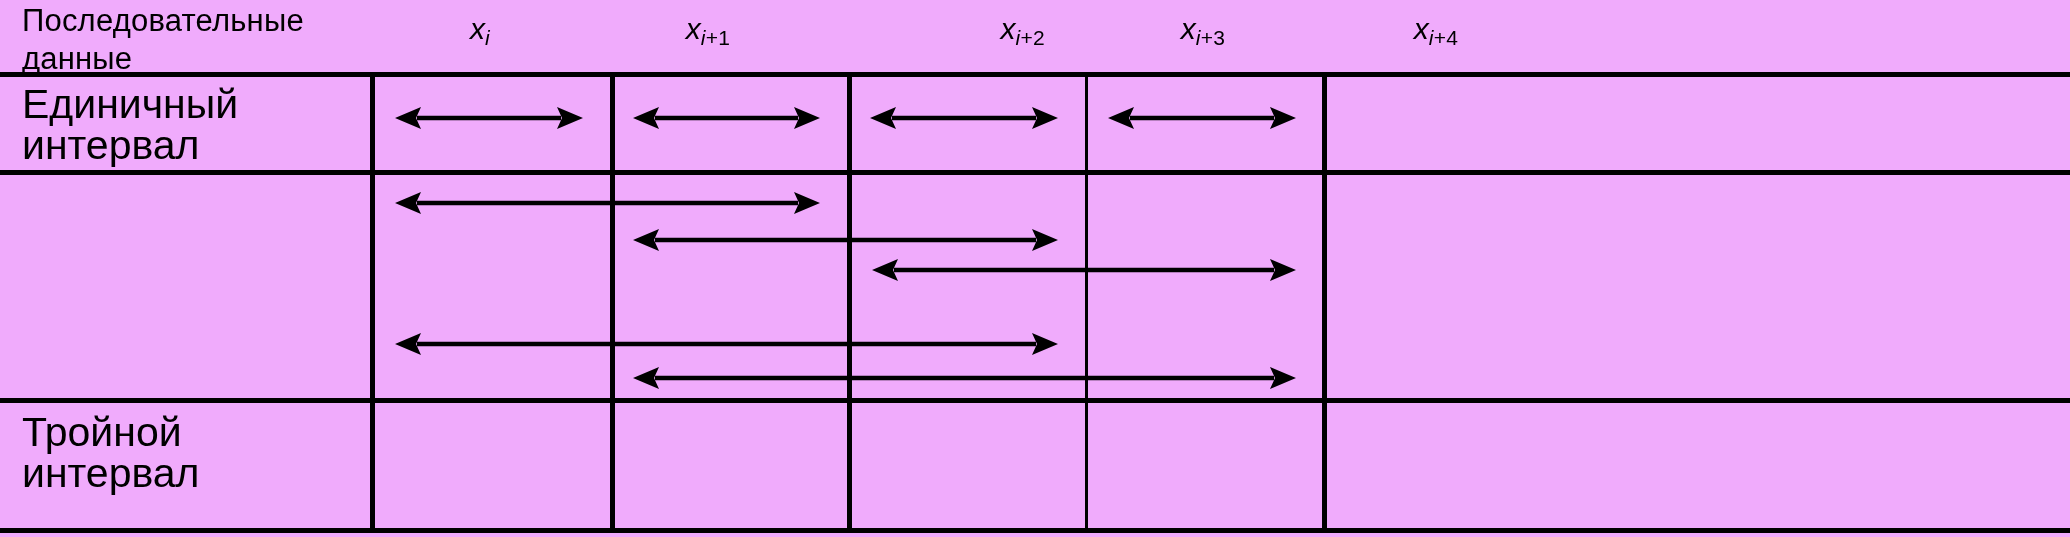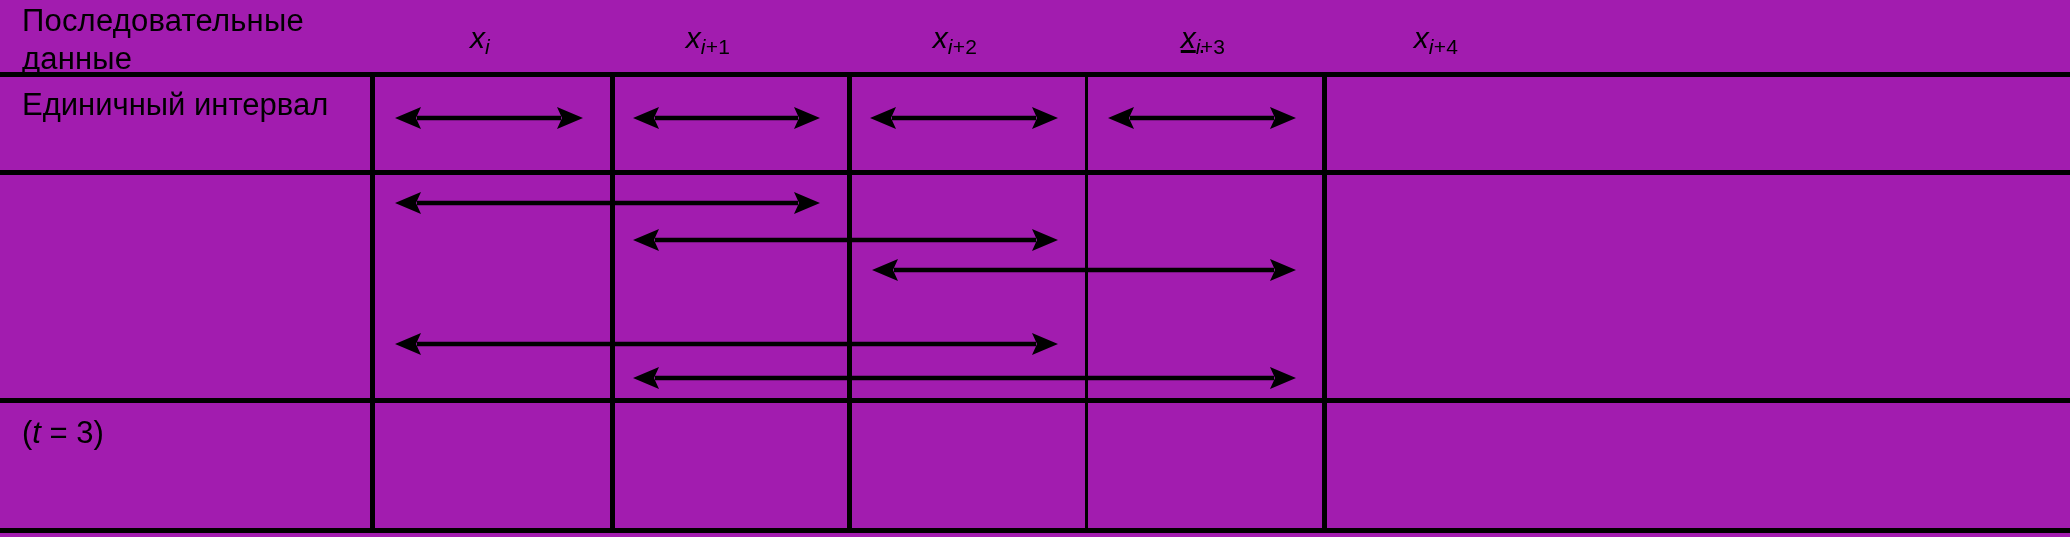--- a/index.html
+++ b/index.html
@@ -8,58 +8,58 @@
     background: #ffffff;
   }
   body {
     font-family: "Liberation Sans", sans-serif;
     color: #000000;
   }
   #figure {
     position: relative;
     width: 2070px;
     height: 537px;
-    background: #a21caf;
+    background: #f0abfc;
     overflow: hidden;
   }
 
   
   .hdr-label {
     position: absolute;
     left: 22px;
     top: 2px;
     width: 340px;
     font-size: 31px;
     line-height: 38px;
     letter-spacing: 0.2px;
   }
   .col-head {
     position: absolute;
-    top: 21px;
+    top: 12px;
     font-size: 30px;
     text-align: center;
     white-space: nowrap;
   }
   .col-head .var {
     font-style: italic;
     font-size: 30px;
   }
   .col-head .sub {
     font-style: italic;
     font-size: 21px;
     vertical-align: -0.28em;
     letter-spacing: 0.3px;
   }
   .col-head .sub .num { font-style: normal; }
 
   
   .row-label {
     position: absolute;
     left: 22px;
-    font-size: 31px;
+    font-size: 41px;
     line-height: 41px;
     width: 340px;
   }
   .row-label .tval { }
   .row-label .it { font-style: italic; }
 
   
   .hrule {
     position: absolute;
     left: 0;
@@ -80,33 +80,33 @@
 </head>
 <body>
 
 <div id="figure">
 
   <div class="hdr-label">Последовательные данные</div>
 
   <div id="column-headers">
       <div class="col-head" style="left: 390px; width: 180px;"><span class="var">x</span><span class="sub"><span>i</span><span class="num"></span></span></div>
       <div class="col-head" style="left: 618px; width: 180px;"><span class="var">x</span><span class="sub"><span>i</span><span class="num">+1</span></span></div>
-      <div class="col-head" style="left: 865px; width: 180px;"><span class="var">x</span><span class="sub"><span>i</span><span class="num">+2</span></span></div>
-      <div class="col-head" style="left: 1113px; width: 180px; text-decoration: underline;"><span class="var">x</span><span class="sub"><span>i</span><span class="num">+3</span></span></div>
+      <div class="col-head" style="left: 865px; width: 180px; text-align: right;"><span class="var">x</span><span class="sub"><span>i</span><span class="num">+2</span></span></div>
+      <div class="col-head" style="left: 1113px; width: 180px;"><span class="var">x</span><span class="sub"><span>i</span><span class="num">+3</span></span></div>
       <div class="col-head" style="left: 1346px; width: 180px;"><span class="var">x</span><span class="sub"><span>i</span><span class="num">+4</span></span></div>
     </div>
 
   <div id="row-labels">
       <div class="row-label" style="top: 84px;">
         <div>Единичный интервал</div>
       </div>
       <div class="row-label" style="top: 182px;">
       </div>
       <div class="row-label" style="top: 412px;">
-        <div class="tval"><span>(</span><span class="it">t</span><span> = 3)</span></div>
+        <div>Тройной интервал</div>
       </div>
     </div>
 
   <div id="grid-lines">
       <div class="hrule" style="top: 72px; left: 0px; width: 2070px; height: 5px;"></div>
       <div class="hrule" style="top: 170px; left: 0px; width: 2070px; height: 5px;"></div>
       <div class="hrule" style="top: 398px; left: 0px; width: 2070px; height: 5px;"></div>
       <div class="hrule" style="top: 528px; left: 0px; width: 2070px; height: 5px;"></div>
       <div class="vrule" style="left: 370px; top: 72px; width: 5px; height: 461px;"></div>
       <div class="vrule" style="left: 610px; top: 72px; width: 5px; height: 461px;"></div>

